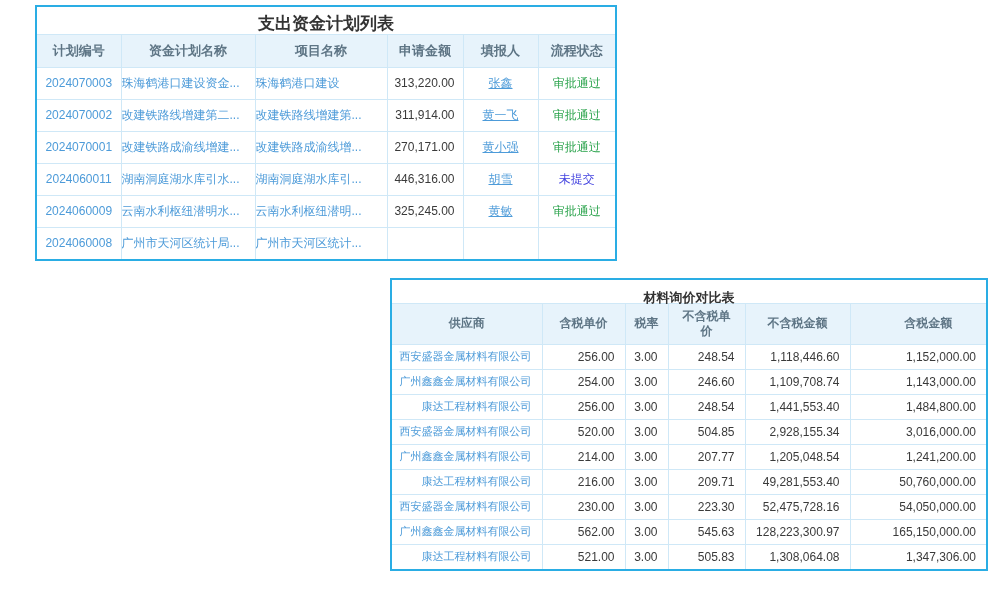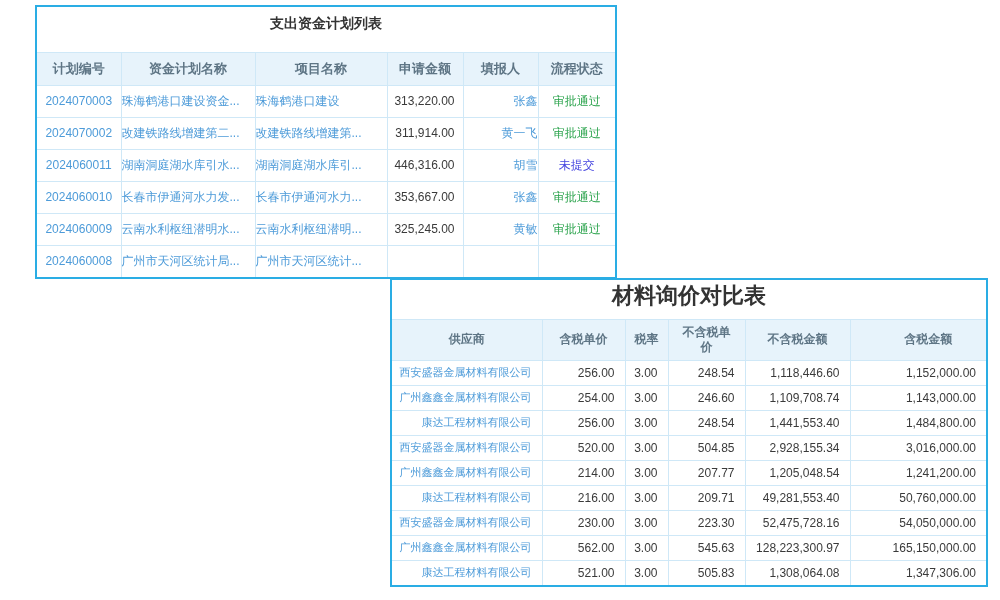--- a/index.html
+++ b/index.html
@@ -22,38 +22,38 @@
     text-align:center;border-right:1px solid var(--grid);
     border-bottom:1px solid var(--grid);line-height:1.25;}
   th:last-child{border-right:none;}
   td{border-right:1px solid var(--grid);border-bottom:1px solid var(--grid);
     white-space:nowrap;overflow:hidden;color:var(--value);}
   td:last-child{border-right:none;}
   tr:last-child td{border-bottom:none;}
 
   
   #panel-1{left:35px;top:5px;width:582px;}
-  #panel-1 .panel-title{height:46px;line-height:34px;font-size:14px;font-family:Liberation Mono, monospace;}
+  #panel-1 .panel-title{height:28px;line-height:34px;font-size:17px;}
   #panel-1 th{height:32px;font-size:13px;}
   #panel-1 td{height:32px;font-size:12px;}
   #panel-1 th:nth-child(1),#panel-1 td:nth-child(1){width:84px;}
   #panel-1 th:nth-child(2),#panel-1 td:nth-child(2){width:134px;}
   #panel-1 th:nth-child(3),#panel-1 td:nth-child(3){width:132px;}
   #panel-1 th:nth-child(4),#panel-1 td:nth-child(4){width:76px;}
   #panel-1 th:nth-child(5),#panel-1 td:nth-child(5){width:75px;}
   #panel-1 th:nth-child(6),#panel-1 td:nth-child(6){width:77px;}
   #panel-1 td:nth-child(1){text-align:center;color:var(--link);}
   #panel-1 td:nth-child(2),#panel-1 td:nth-child(3){text-align:left;color:var(--link);}
   #panel-1 td:nth-child(4){text-align:right;padding-right:8px;}
-  #panel-1 td:nth-child(5){text-align:right;color:var(--link);}
+  #panel-1 td:nth-child(5){text-align:center;color:var(--link);text-decoration:underline;}
   #panel-1 td:nth-child(6){text-align:center;}
 
   
   #panel-2{left:390px;top:278px;width:598px;}
-  #panel-2 .panel-title{height:40px;line-height:36px;font-size:22px;font-family:Liberation Mono, monospace;}
+  #panel-2 .panel-title{height:24px;line-height:36px;font-size:13px;}
   #panel-2 th{height:40px;font-size:12px;}
   #panel-2 td{height:25px;font-size:12px;text-align:right;padding-right:10px;}
   #panel-2 th:nth-child(1),#panel-2 td:nth-child(1){width:150px;}
   #panel-2 th:nth-child(2),#panel-2 td:nth-child(2){width:83px;}
   #panel-2 th:nth-child(3),#panel-2 td:nth-child(3){width:43px;}
   #panel-2 th:nth-child(4),#panel-2 td:nth-child(4){width:77px;}
   #panel-2 th:nth-child(5),#panel-2 td:nth-child(5){width:105px;}
   #panel-2 th:nth-child(6),#panel-2 td:nth-child(6){width:136px;padding-left:20px;}
   #panel-2 th:nth-child(4){padding:0 12px;}
   #panel-2 td:nth-child(1){color:var(--link);font-size:11px;}
@@ -85,34 +85,34 @@
         </tr>
         <tr>
           <td>2024070002</td>
           <td>改建铁路线增建第二...</td>
           <td>改建铁路线增建第...</td>
           <td>311,914.00</td>
           <td>黄一飞</td>
           <td style="color: rgb(40, 162, 74);">审批通过</td>
         </tr>
         <tr>
+          <td>2024070001</td>
+          <td>改建铁路成渝线增建...</td>
+          <td>改建铁路成渝线增...</td>
+          <td>270,171.00</td>
+          <td>黄小强</td>
+          <td style="color: rgb(40, 162, 74);">审批通过</td>
+        </tr>
+        <tr>
           <td>2024060011</td>
           <td>湖南洞庭湖水库引水...</td>
           <td>湖南洞庭湖水库引...</td>
           <td>446,316.00</td>
           <td>胡雪</td>
           <td style="color: rgb(69, 69, 224);">未提交</td>
-        </tr>
-        <tr>
-          <td>2024060010</td>
-          <td>长春市伊通河水力发...</td>
-          <td>长春市伊通河水力...</td>
-          <td>353,667.00</td>
-          <td>张鑫</td>
-          <td style="color: rgb(40, 162, 74);">审批通过</td>
         </tr>
         <tr>
           <td>2024060009</td>
           <td>云南水利枢纽潜明水...</td>
           <td>云南水利枢纽潜明...</td>
           <td>325,245.00</td>
           <td>黄敏</td>
           <td style="color: rgb(40, 162, 74);">审批通过</td>
         </tr>
         <tr>

